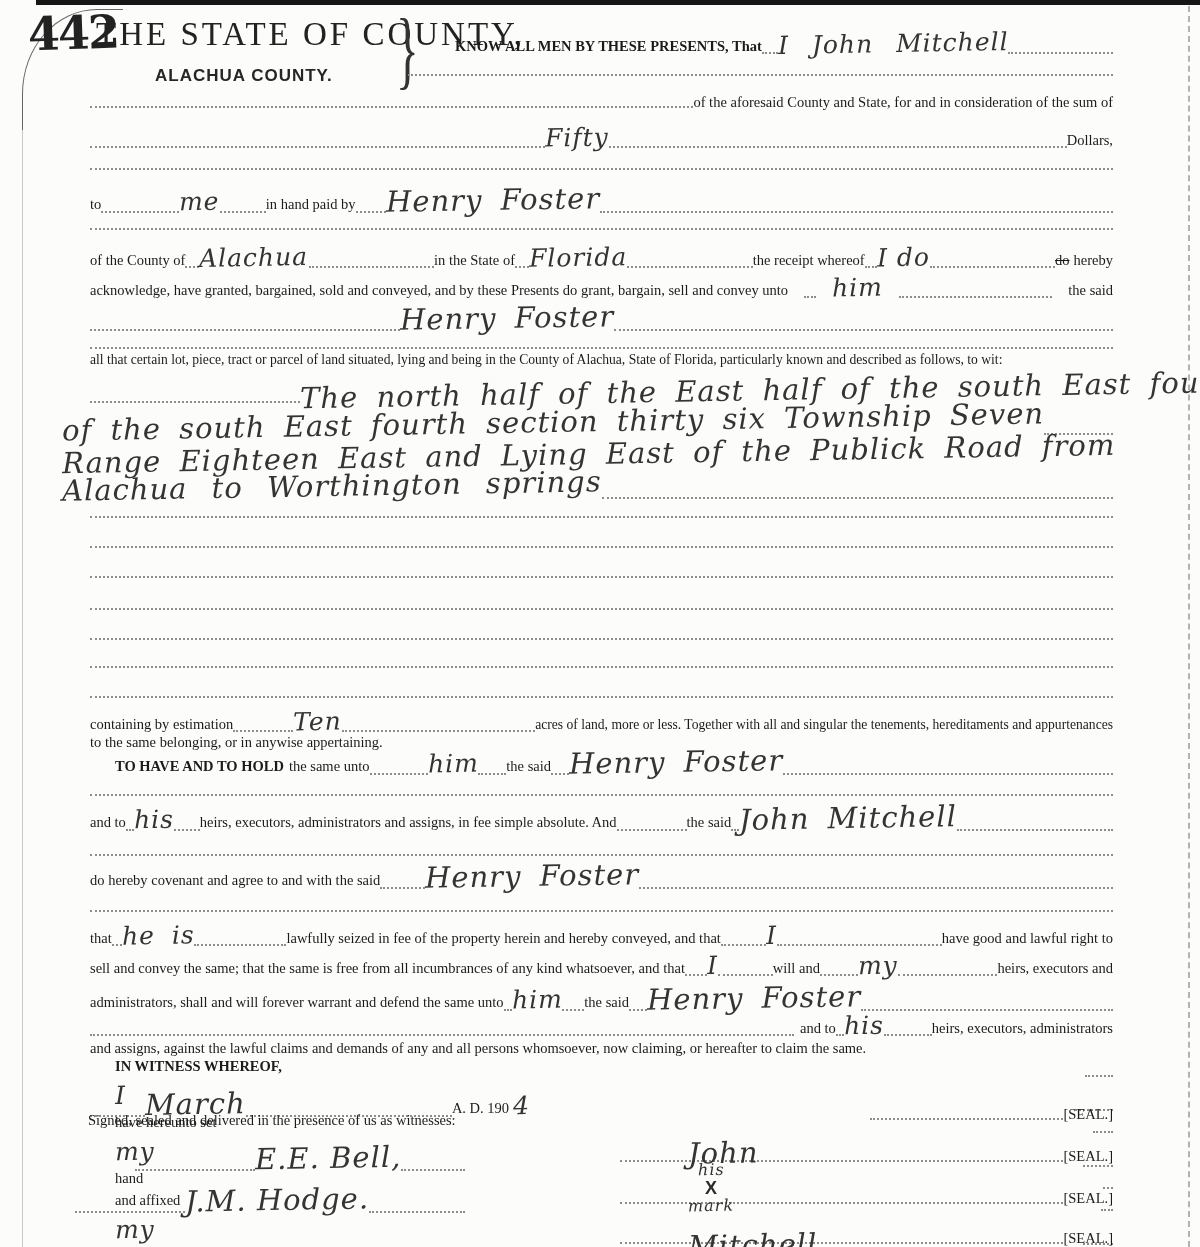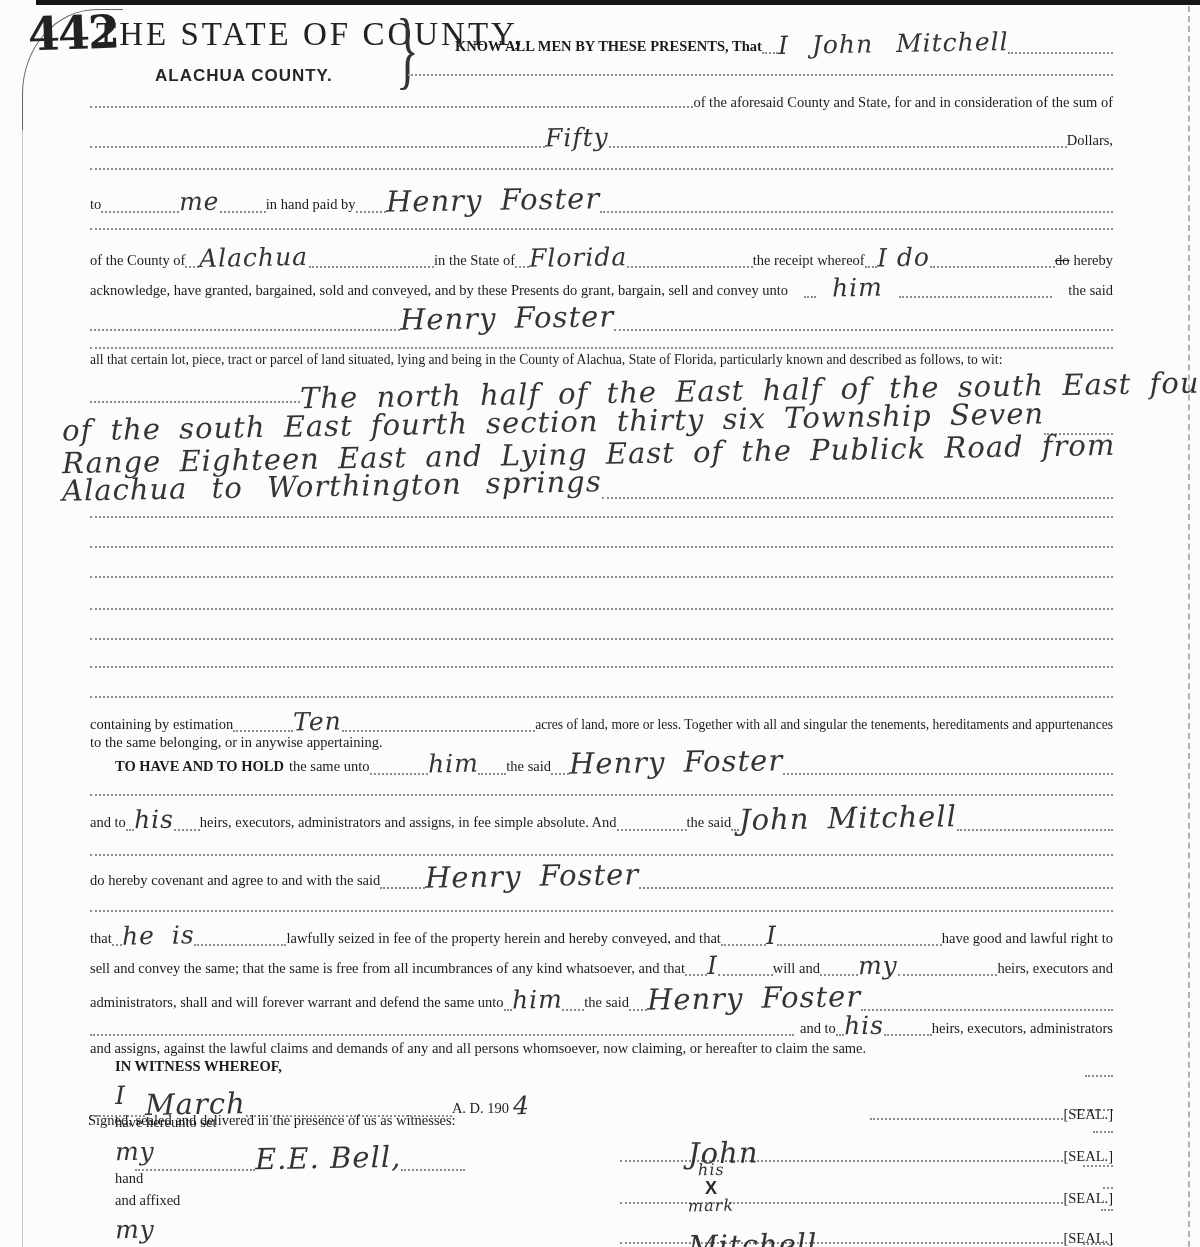--- a/index.html
+++ b/index.html
@@ -326,14 +326,19 @@
       <span class="hw">mark</span>
     </span>
     <span class="hw hw-lg sig-last">Mitchell,</span>
   </div>
 
   <div class="line" style="top:1140px;left:135px;right:auto;width:330px;">
     <span class="dot" style="width:120px"></span>
     <span class="hw hw-lg">E.E. Bell,</span>
     <span class="dot dotfill"></span>
   </div>
+  <div class="line" style="top:1182px;left:75px;right:auto;width:390px;">
+    <span class="dot" style="width:110px"></span>
+    <span class="hw hw-lg">J.M. Hodge.</span>
+    <span class="dot dotfill"></span>
+  </div>
 
 </div>
 
 </body></html>

